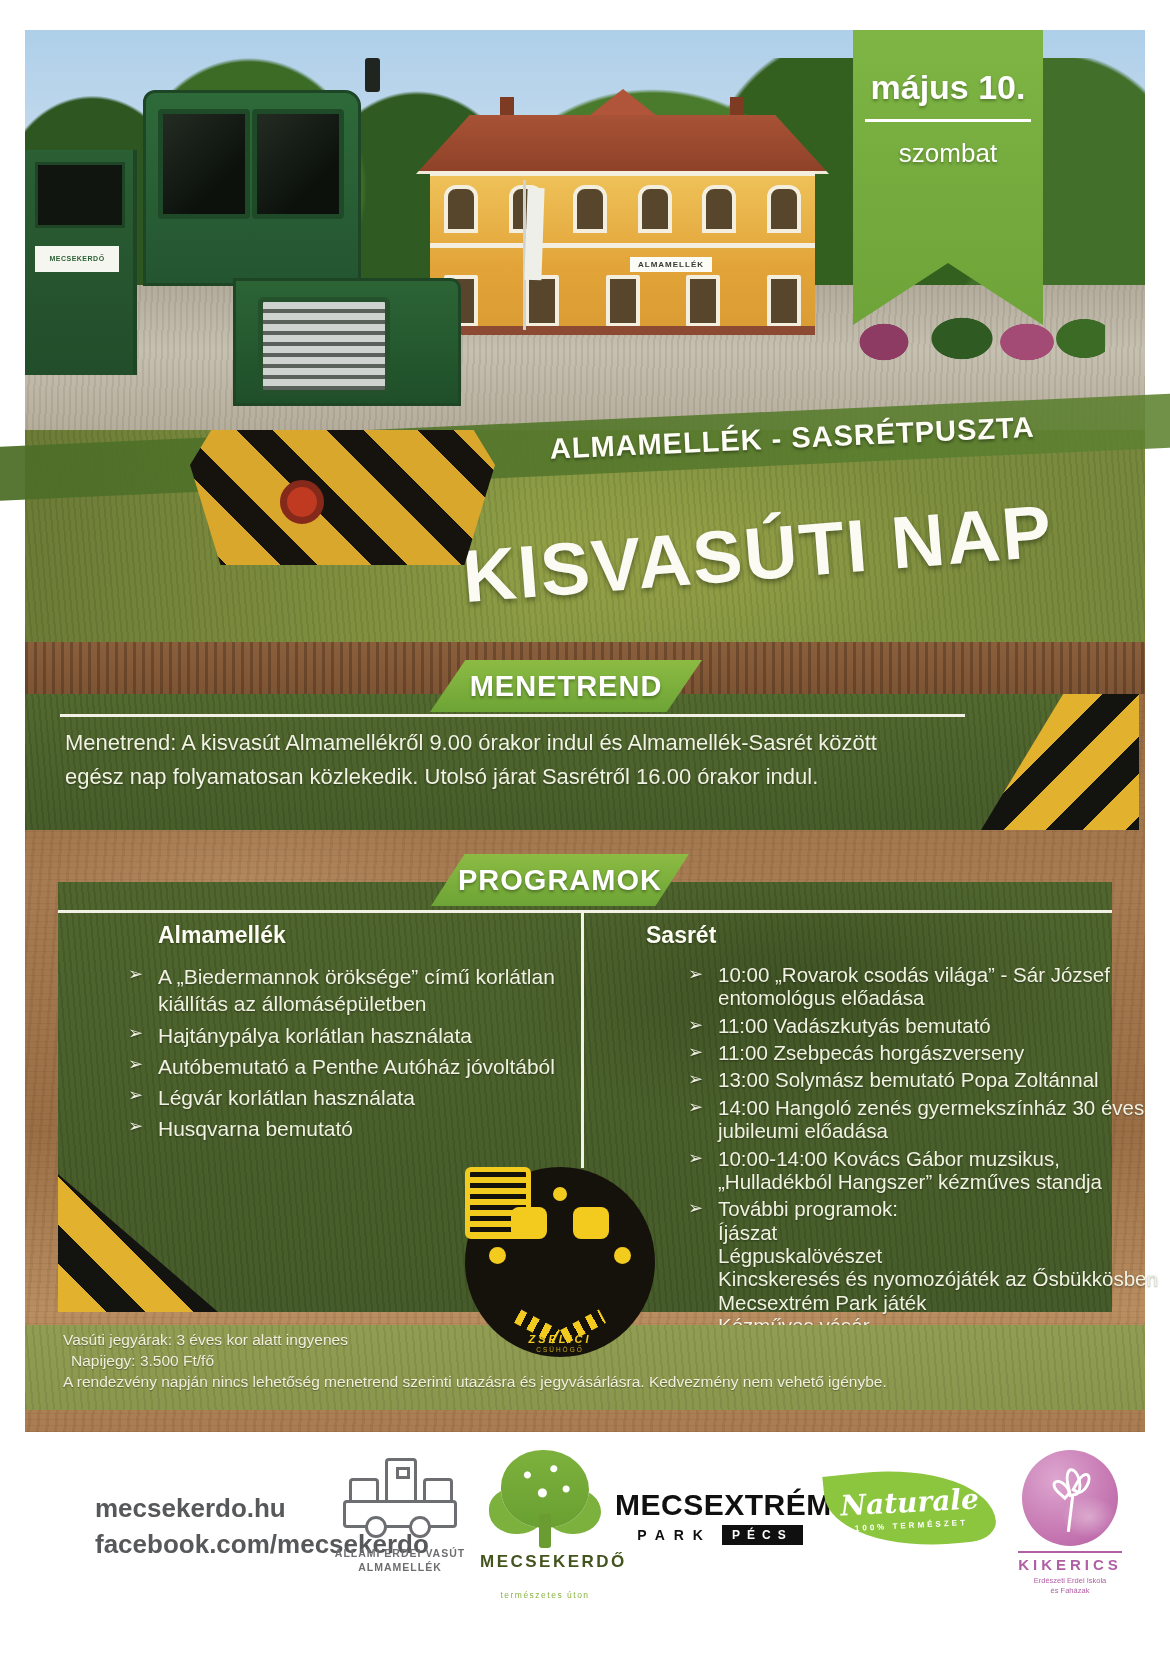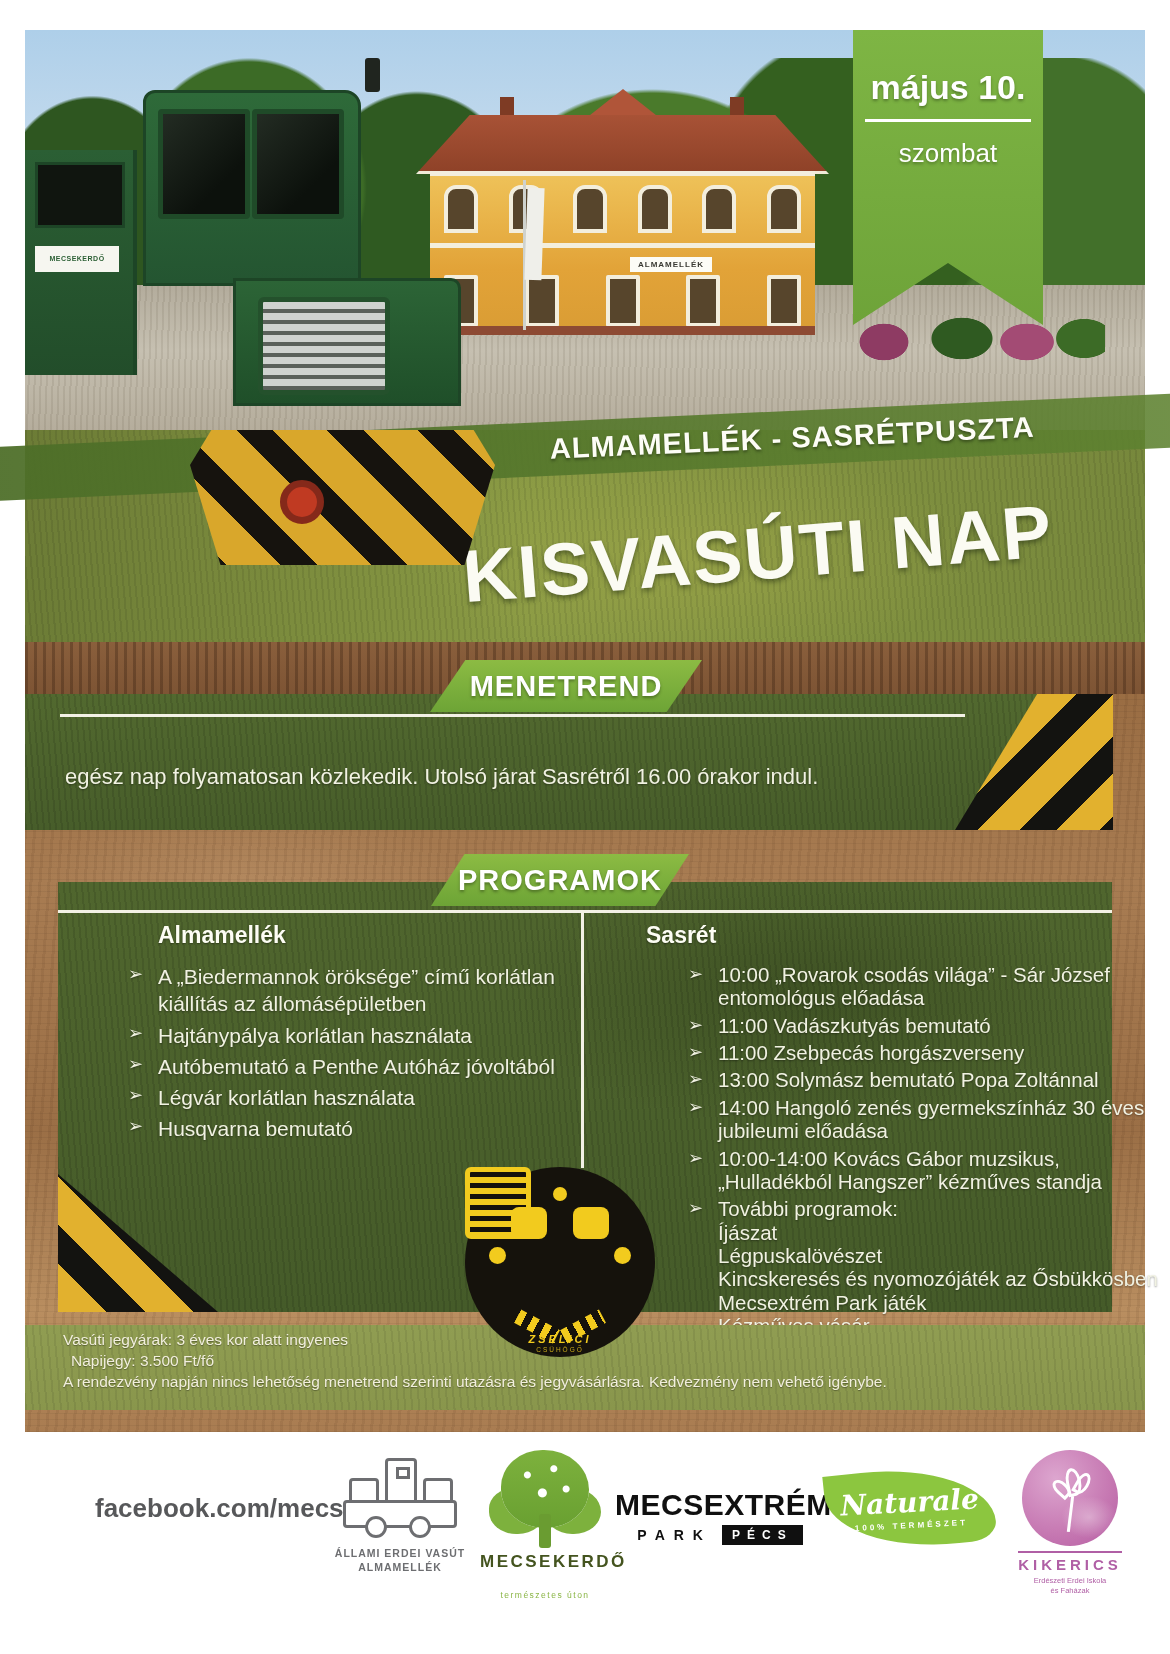--- a/index.html
+++ b/index.html
@@ -95,21 +95,21 @@
       line-height:54px;padding-right:150px;box-sizing:border-box;text-shadow:0 2px 3px rgba(20,30,10,.5);}
   .main-title{position:absolute;right:92px;top:58px;transform:rotate(-4.5deg);transform-origin:right center;
       color:#fbfbf3;font-size:74px;font-weight:bold;letter-spacing:2px;text-shadow:0 3px 5px rgba(20,30,10,.45);}
   .bark{position:absolute;left:0;top:212px;width:100%;height:52px;
       background:
         repeating-linear-gradient(90deg, rgba(40,20,8,.28) 0 3px, transparent 3px 9px),
         linear-gradient(#8a5f3c,#7d5434);}
   .mband{position:absolute;left:0;top:264px;width:1088px;height:136px;
       background:
         repeating-linear-gradient(85deg, rgba(0,0,0,.10) 0 2px, transparent 2px 6px),
-        linear-gradient(180deg,#52692f,#475d2a);}
+        linear-gradient(180deg,#52692f,#475d2a); padding-left: 26px;}
   .banner{position:absolute;height:52px;background:linear-gradient(180deg,#8cbb43,#6da436);
       clip-path:polygon(13% 0,100% 0,87% 100%,0 100%);color:#fff;font-weight:bold;font-size:29px;
       text-align:center;line-height:52px;letter-spacing:1px;text-shadow:0 2px 3px rgba(40,60,20,.5);z-index:3;}
   .banner.b-menetrend{left:405px;top:-34px;width:272px;}
   .banner.b-programok{left:406px;top:424px;width:258px;}
   .whline{position:absolute;left:35px;top:20px;width:905px;height:3px;background:#f3f1e5;}
   .mtext{position:absolute;left:40px;color:#f1f2e2;font-size:22px;text-shadow:0 1px 2px rgba(0,0,0,.4);}
   .mline1{top:36px;} .mline2{top:70px;}
   .hazard-mr{position:absolute;right:0;top:0;width:158px;height:136px;
       background:repeating-linear-gradient(135deg,#e2b12e 0 30px,#131310 30px 56px);
@@ -285,20 +285,21 @@
     <div class="title-grass">
       <div class="route-band">ALMAMELLÉK - SASRÉTPUSZTA</div>
       <div class="main-title">KISVASÚTI NAP</div>
     </div>
 
     <div class="bark"></div>
 
     <div class="mband grassy">
       <div class="banner b-menetrend">MENETREND</div>
       <div class="whline"></div>
+      <div class="mtext mline1">Menetrend: A kisvasút Almamellékről 9.00 órakor indul és Almamellék-Sasrét között</div>
       <div class="mtext mline2">egész nap folyamatosan közlekedik. Utolsó járat Sasrétről 16.00 órakor indul.</div>
       <div class="hazard-mr"></div>
     </div>
 
     <div class="banner b-programok">PROGRAMOK</div>
 
     <div class="panel">
       <div class="topline"></div>
       <div class="vdivider"></div>
 
@@ -386,20 +387,21 @@
 
     <div class="olive">
       <div class="note n0">Vasúti jegyárak: 3 éves kor alatt ingyenes</div>
       <div class="note n1">Napijegy: 3.500 Ft/fő</div>
       <div class="note n2">A rendezvény napján nincs lehetőség menetrend szerinti utazásra és jegyvásárlásra. Kedvezmény nem vehető igénybe.</div>
     </div>
   </div>
 
   <div class="logos">
     <div class="links">
+      <div>mecsekerdo.hu</div>
       <div>facebook.com/mecsekerdo</div>
     </div>
 
     <div class="lg aev">
       <div class="aev-icon">
         <div class="aev-o aev-bl"></div>
         <div class="aev-o aev-bc">
             <div class="aev-cw"></div>
           </div>
         <div class="aev-o aev-br"></div>

